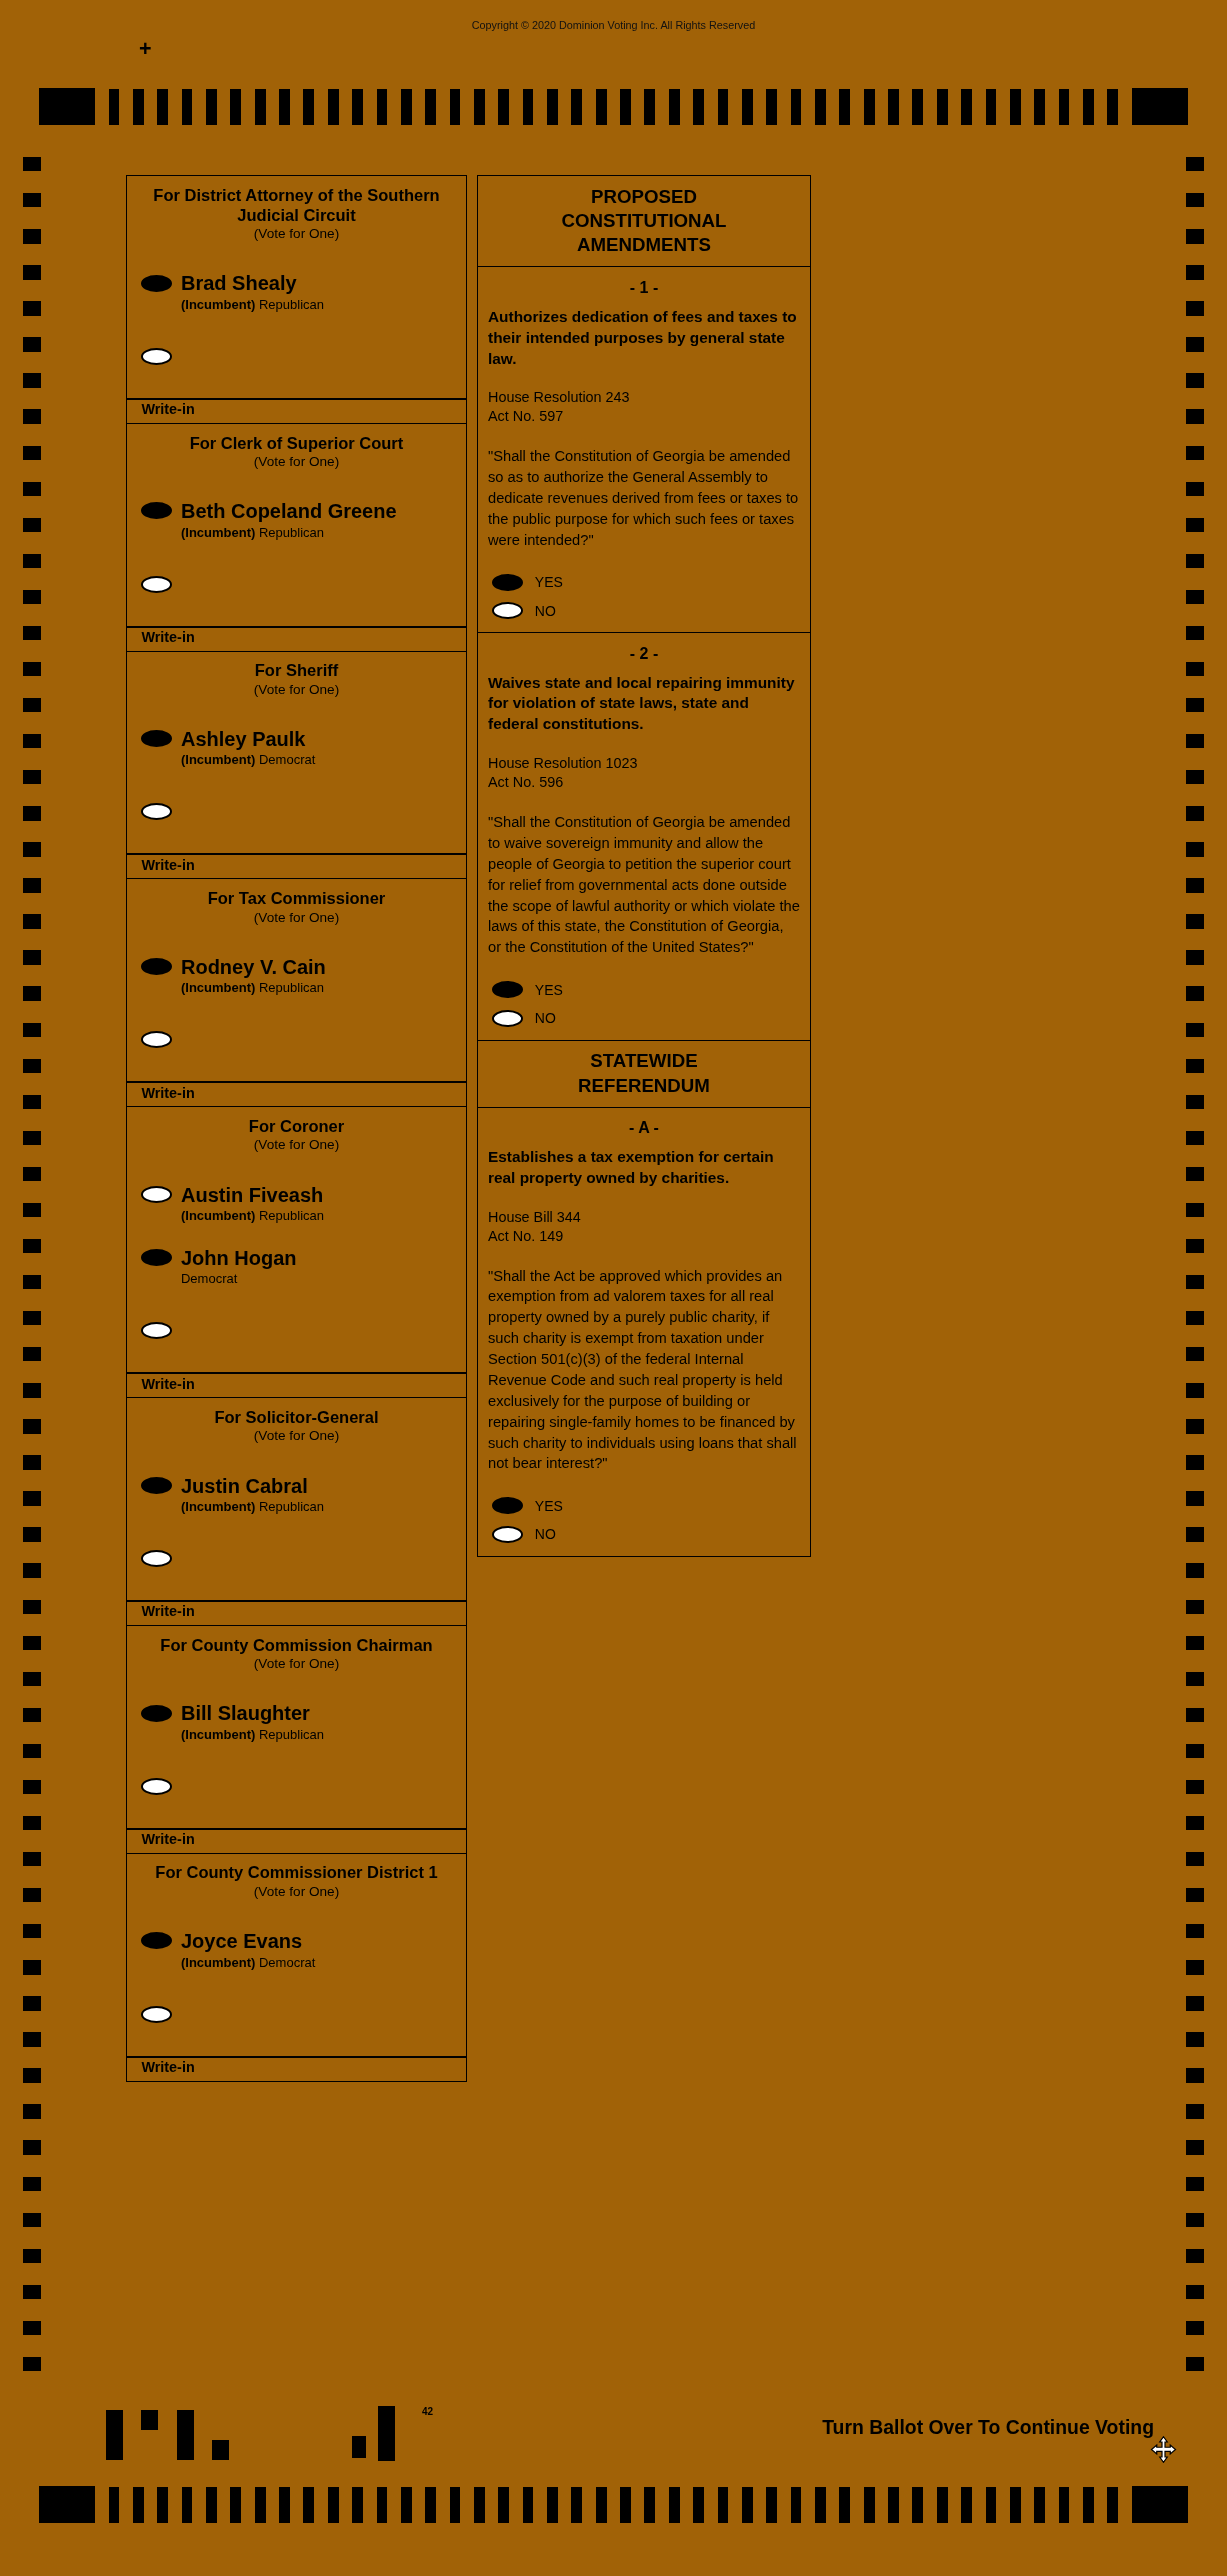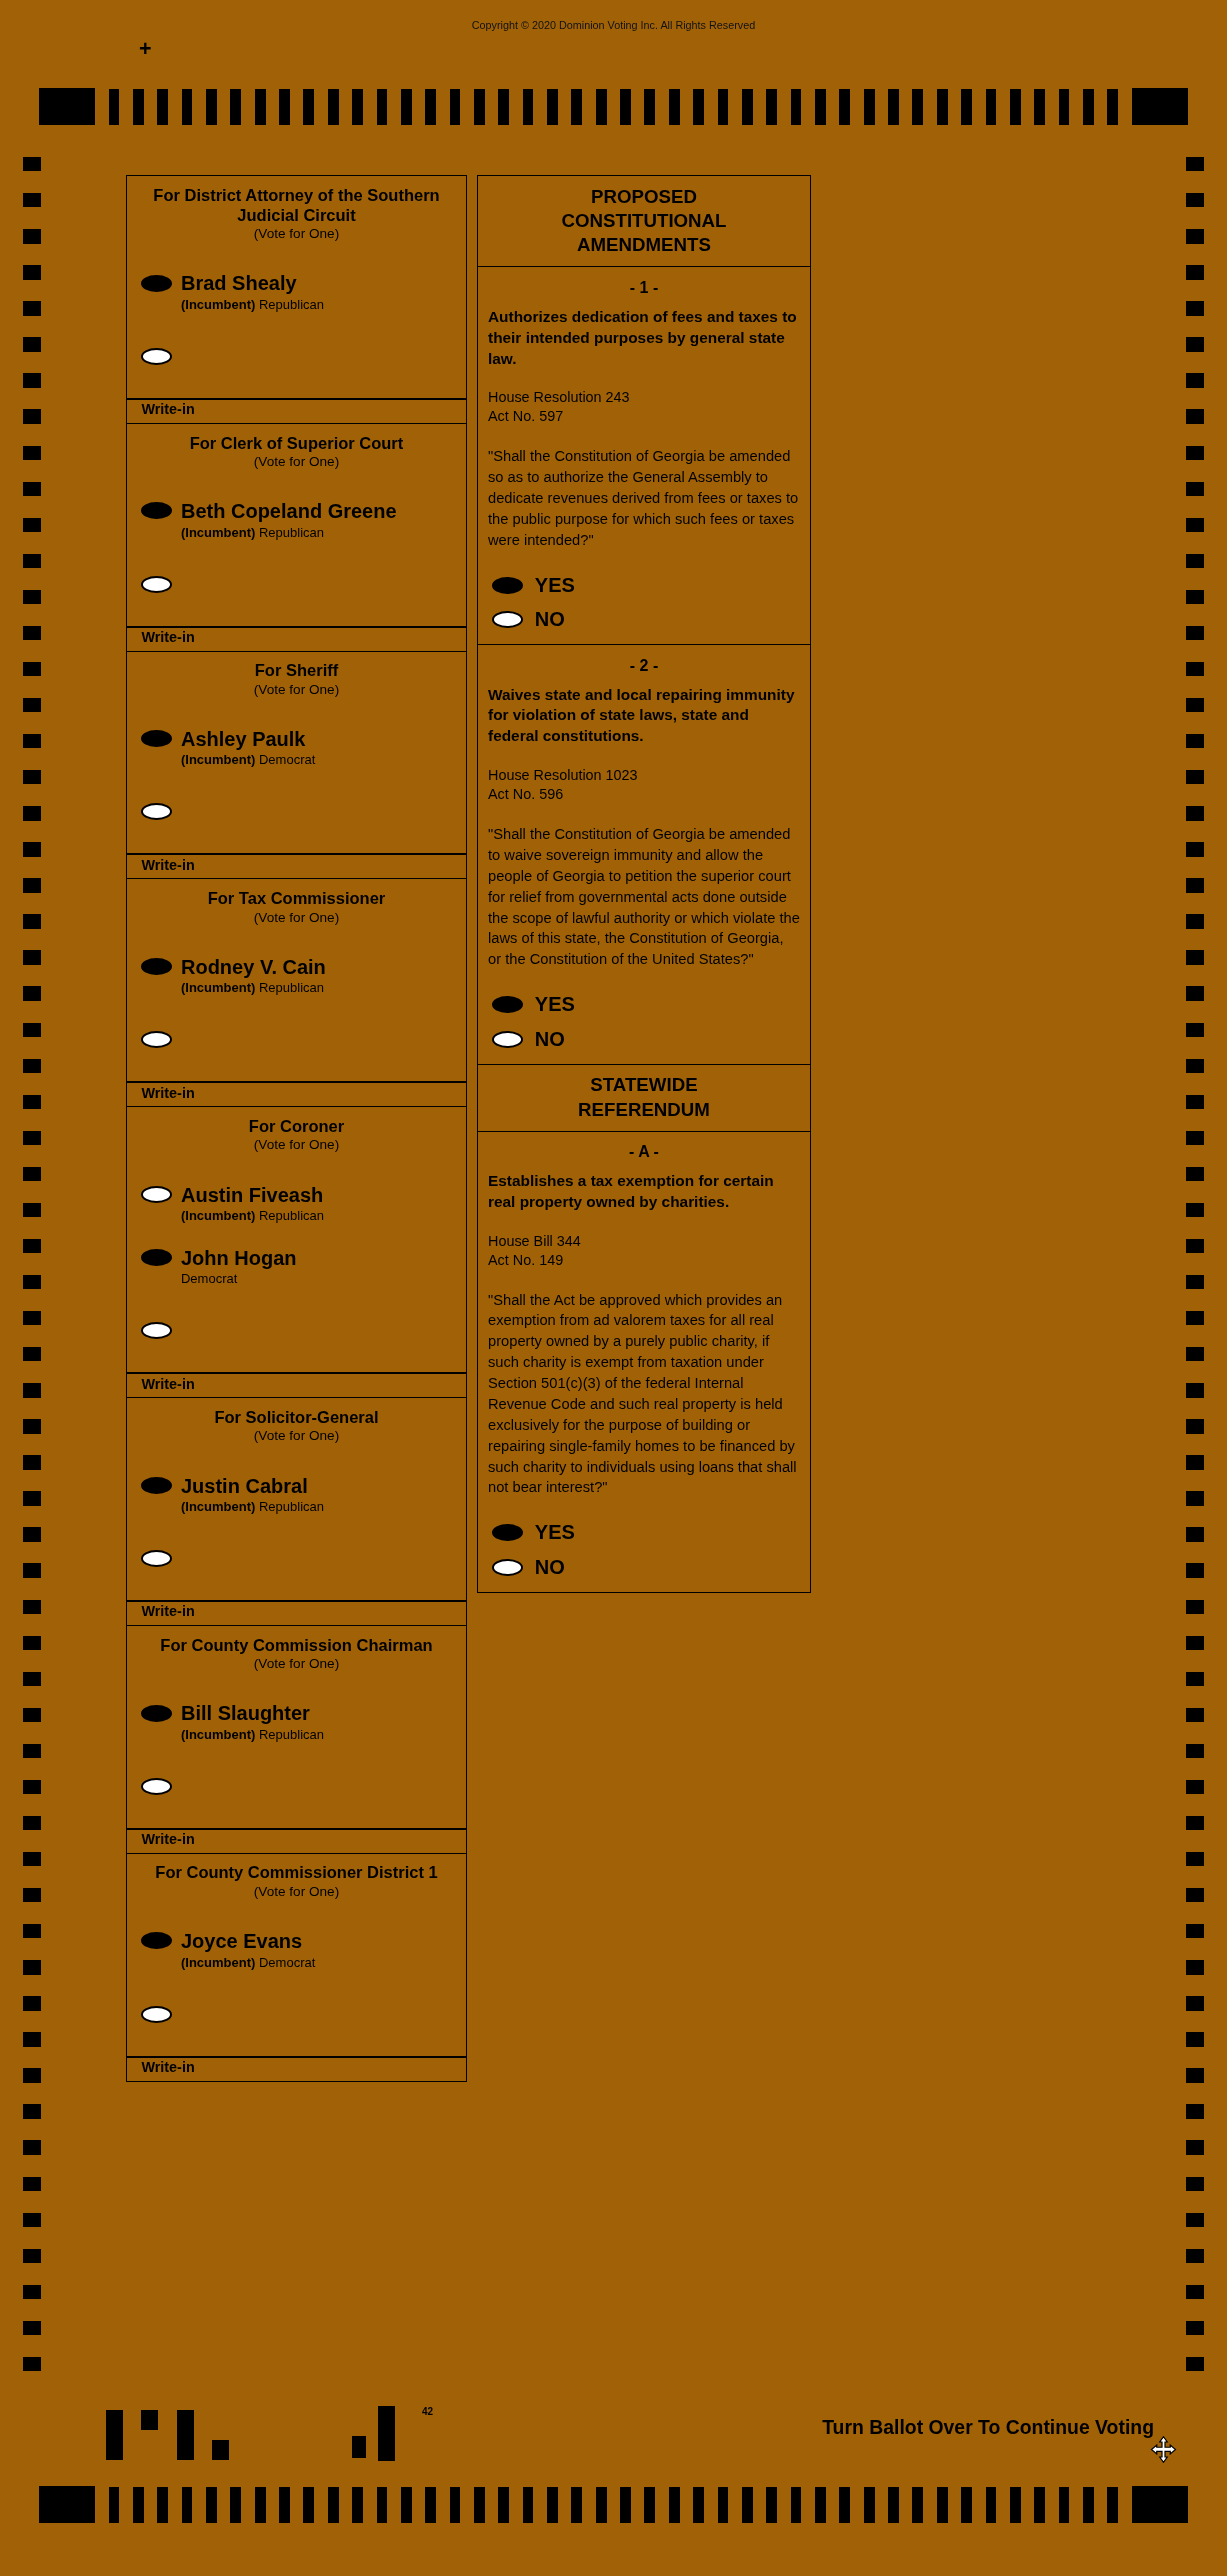--- a/index.html
+++ b/index.html
@@ -51,21 +51,21 @@
   .m-header{font-weight:bold;font-size:18.7px;line-height:1.3;text-align:center;
             padding:8.6px 5.7px;border-bottom:1.4px solid #000;white-space:pre-line;}
   .m-item{padding:0 10px 13px;border-bottom:1.4px solid #000;}
   .m-section:last-child .m-item:last-child{border-bottom:none;}
   .m-number{font-weight:bold;font-size:16px;text-align:center;margin:11.5px 0 10px;}
   .m-summary{font-weight:bold;font-size:15.4px;line-height:1.36;}
   .m-authority{font-size:14.4px;line-height:1.32;margin-top:18.7px;}
   .m-question{font-size:14.7px;line-height:1.42;margin-top:20px;}
   .m-options{margin-top:23px;margin-left:4.3px;}
   .opt-row{display:flex;align-items:center;margin-top:11.5px;}
-  .opt-label{font-weight:bold;font-size:20px;margin-left:11.5px;}
+  .opt-label{font-weight:normal;font-size:14px;margin-left:11.5px;}
 
   
   .turn-over{position:absolute;top:2416px;left:718px;width:436px;text-align:right;
              font-weight:bold;font-size:19.4px;}
   .arrows-icon{position:absolute;left:1150px;top:2436px;width:27px;height:27px;}
   .code-42{position:absolute;left:422px;top:2406px;font-size:10px;font-weight:bold;}
   .code-mark{position:absolute;background:#000;}
 </style>
 </head>
 <body>

